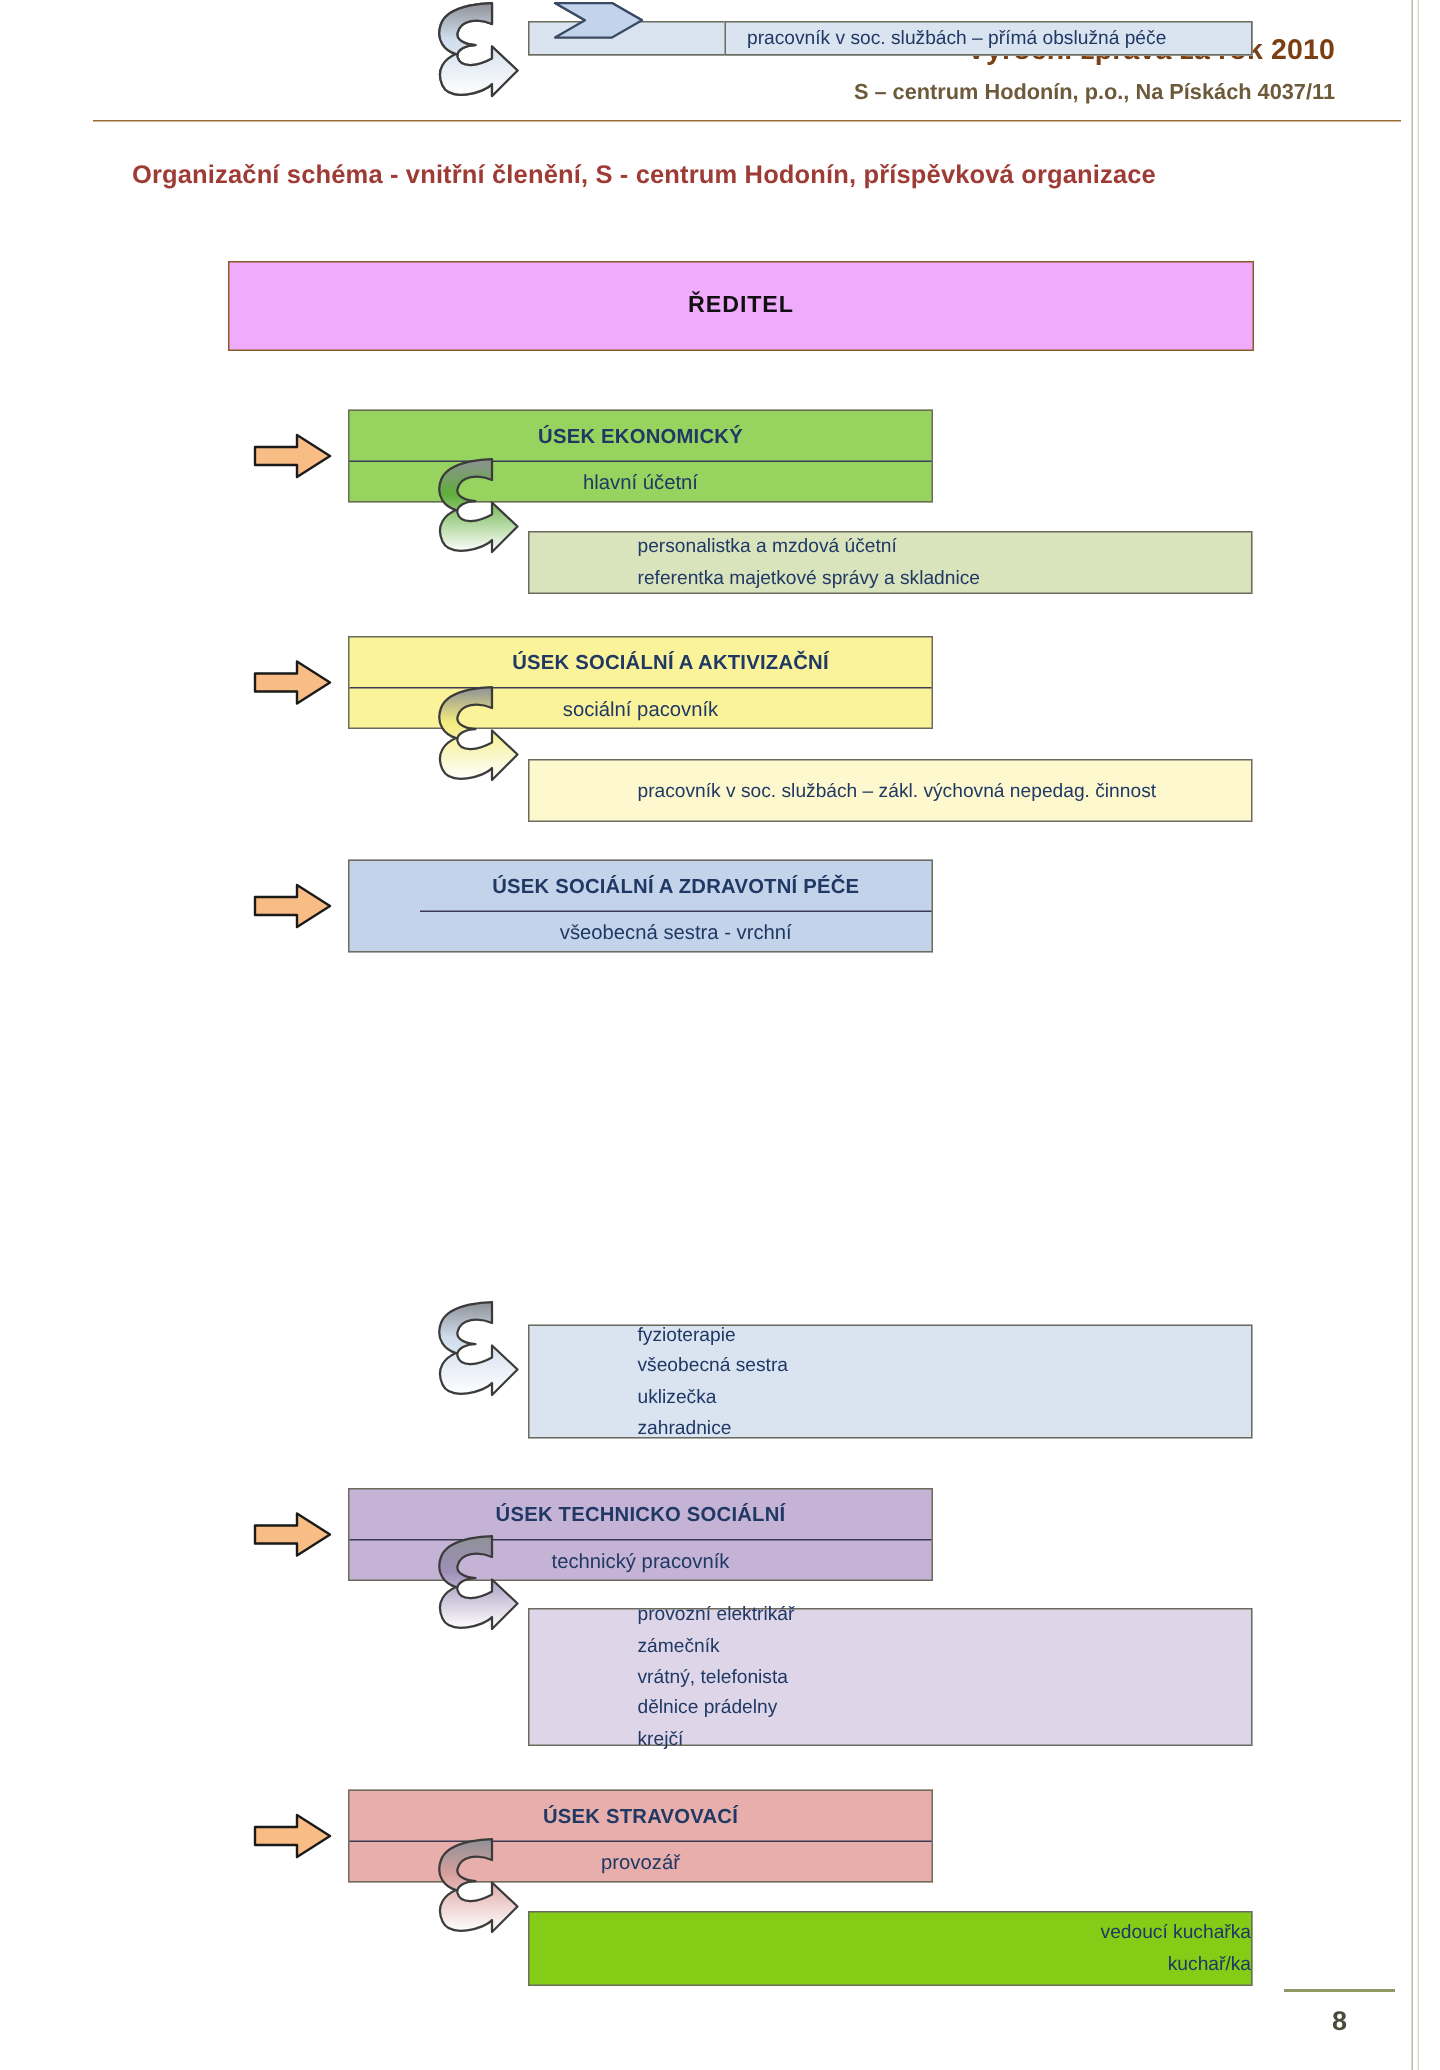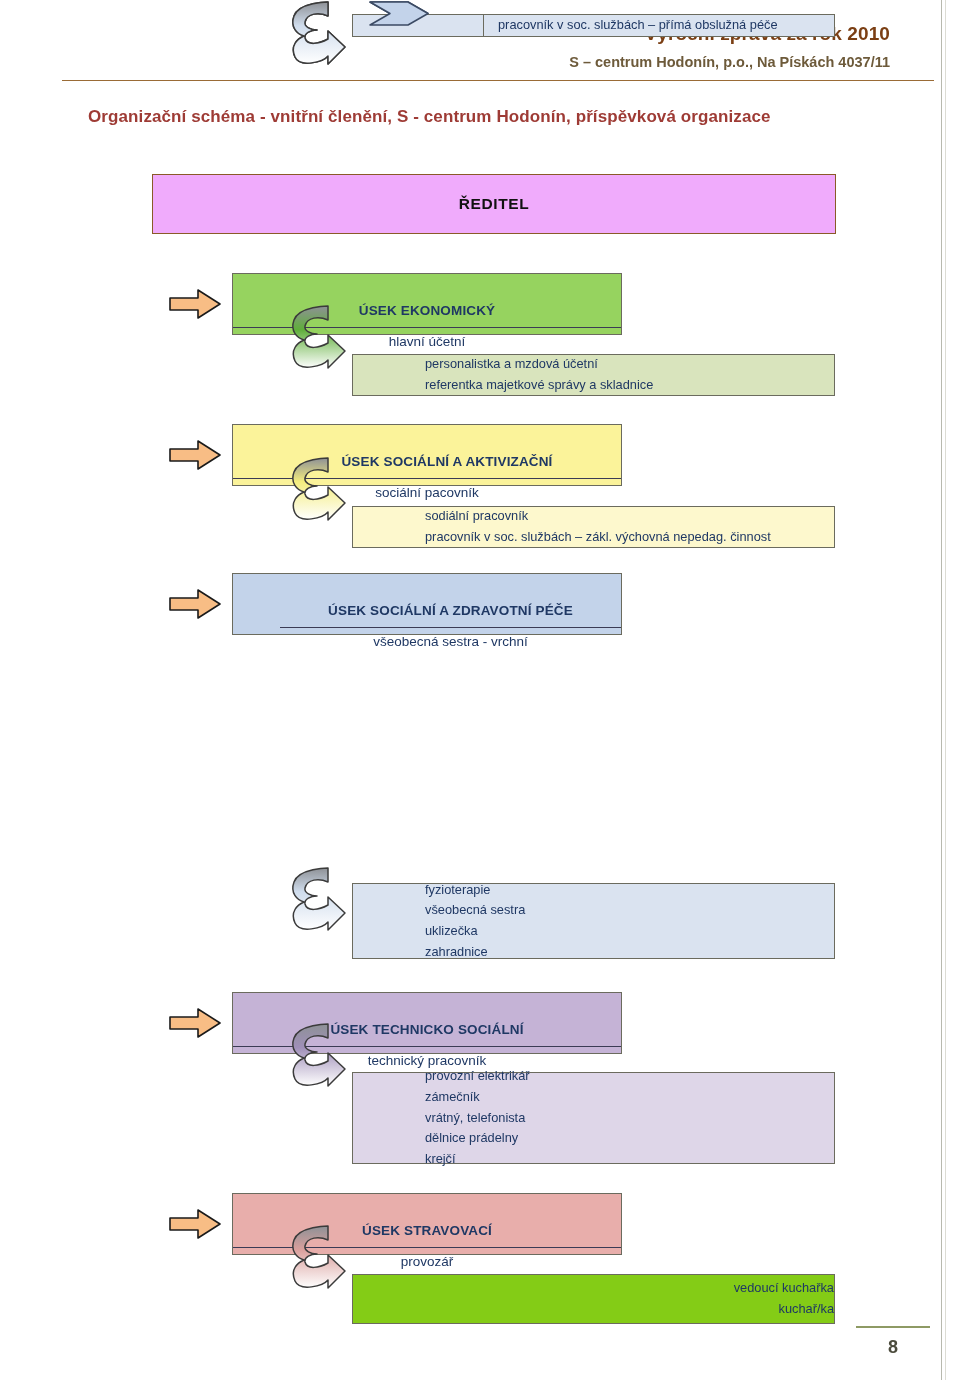--- a/index.html
+++ b/index.html
@@ -95,21 +95,20 @@
     font-weight: bold;
     color: #1f3864;
     text-align: center;
     letter-spacing: 0.15px;
     line-height: 1;
     display: flex;
     align-items: center;
     justify-content: center;
     box-sizing: border-box;
     width: 100%;
-    margin-top: 20px;
   }
   .dept-sub {
     font-size: 13.5px;
     color: #1f3864;
     text-align: center;
     line-height: 1;
     display: flex;
     align-items: center;
     justify-content: center;
     box-sizing: border-box;
@@ -254,21 +253,20 @@
           <defs>
             <linearGradient id="g1" x1="0" y1="0" x2="0" y2="1">
               <stop offset="0%" stop-color="#8e9196"></stop>
               <stop offset="38%" stop-color="#f3ec7d"></stop>
               <stop offset="100%" stop-color="#ffffff"></stop>
             </linearGradient>
           </defs>
           <path d="M41 2 C41 2 12 2 7 16 C3 27 10 34 17 36 C10 39 3 46 8 57 C13 68 36 62 41 56 L41 64 L58 47 L41 31 L41 39 C32 44 20 46 18 38 C17 33 24 30 30 30 L30 30 C24 30 17 27 18 22 C20 13 32 12 41 16 Z" fill="url(#g1)" stroke="#3b3b3b" stroke-width="1.5" stroke-linejoin="round"></path>
         </svg></div>
       <div class="box staff-box" style="left: 352px; top: 492px; width: 483px; height: 42px; background: rgb(253, 248, 205);">
-        <div class="staff-line">sodiální pracovník</div>
         <div class="staff-line">pracovník  v soc. službách – zákl. výchovná nepedag. činnost</div>
       </div>
       <div class="box dept-box" style="left: 232px; top: 573px; width: 390px; height: 62px; background: rgb(195, 211, 234); padding-left: 47px;">
         <div class="dept-title" style="height: 33px;">ÚSEK SOCIÁLNÍ A ZDRAVOTNÍ PÉČE</div>
         <div class="divider"></div>
         <div class="dept-sub" style="height: 27px;">všeobecná sestra - vrchní</div>
       </div>
       <div class="arrow-right" style="left: 168px; top: 587px;"><svg viewBox="0 0 54 34" width="54" height="34">
           <path d="M2 11 L30 11 L30 3 L52 17 L30 31 L30 23 L2 23 Z" fill="#f8bd85" stroke="#1a1a1a" stroke-width="1.6" stroke-linejoin="round"></path>
         </svg></div>

